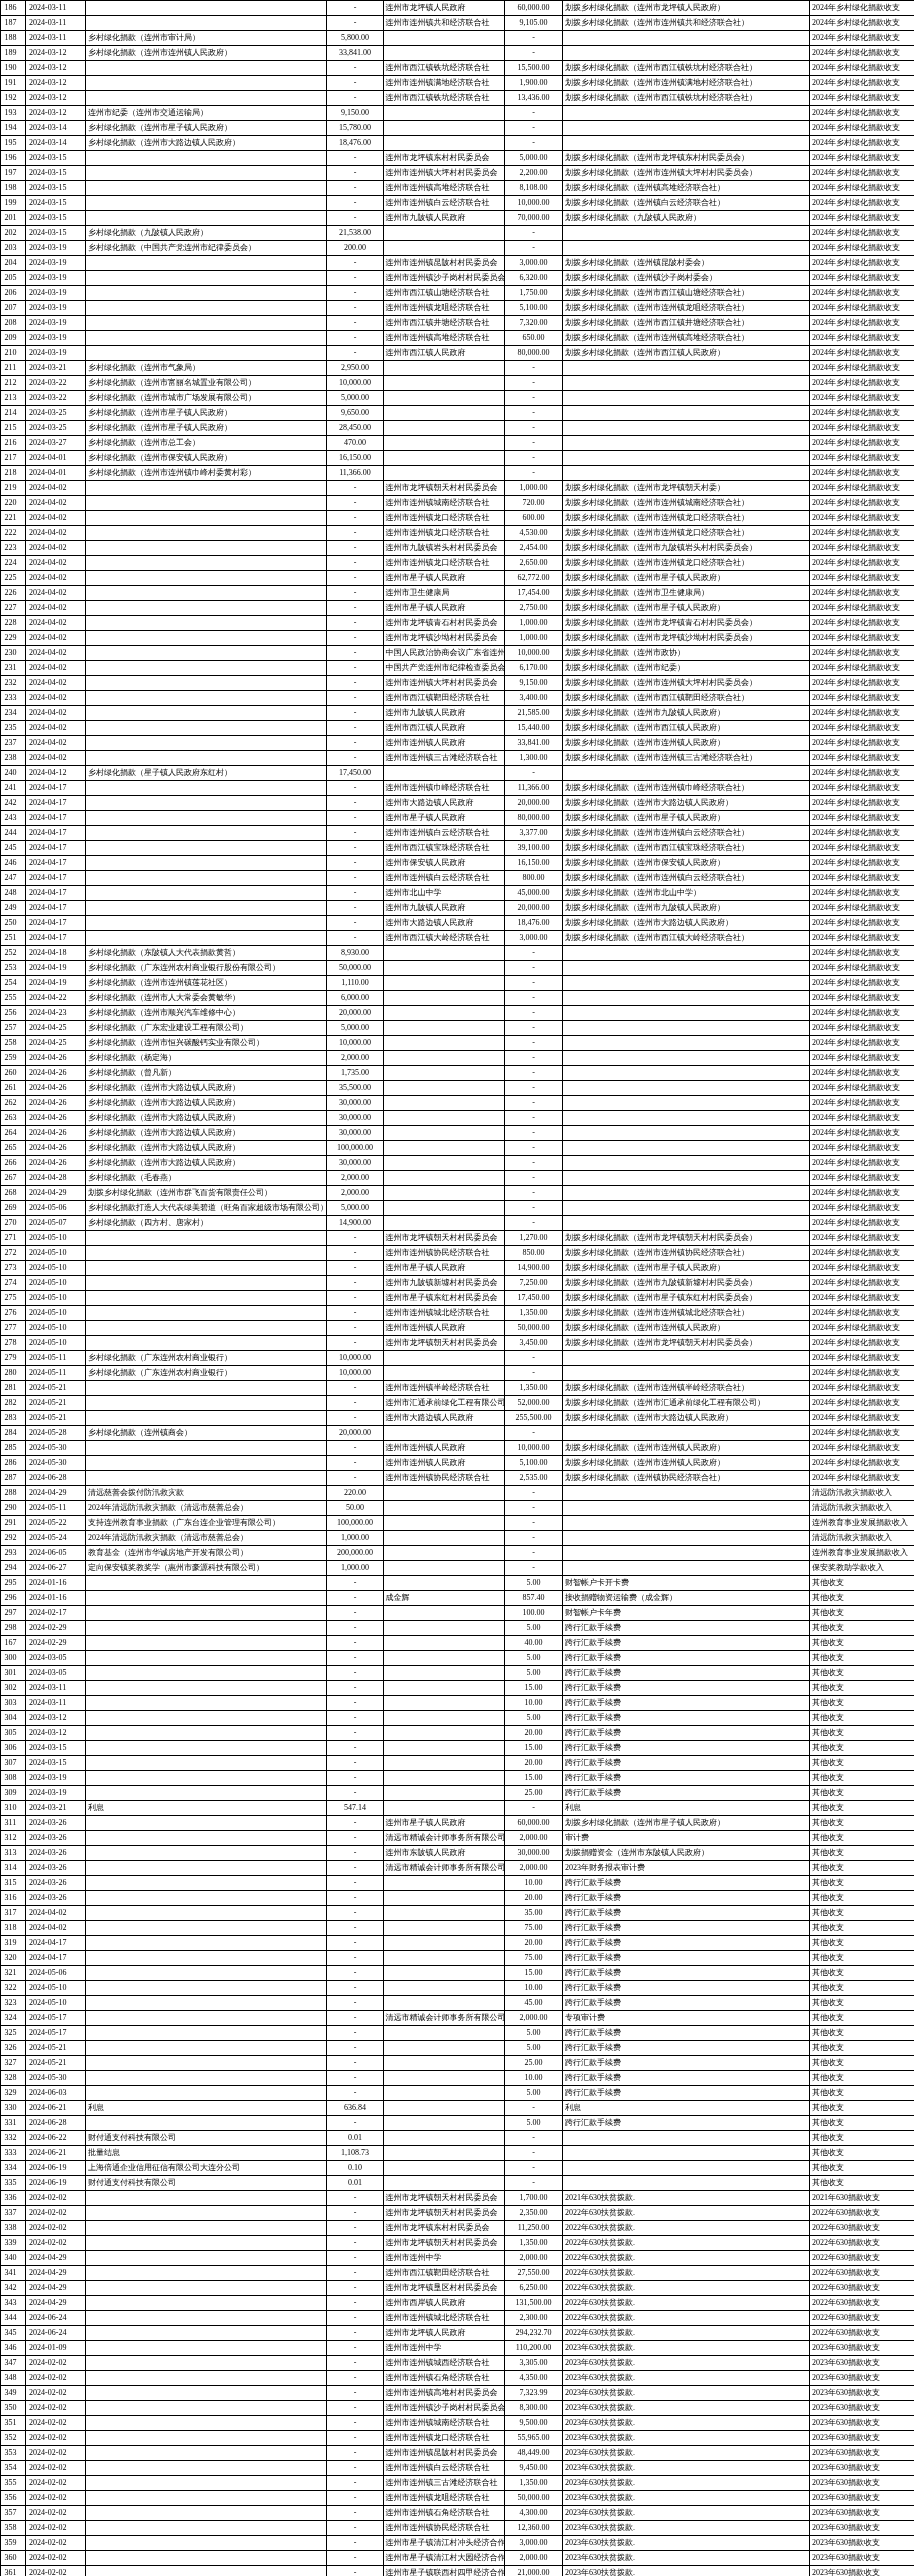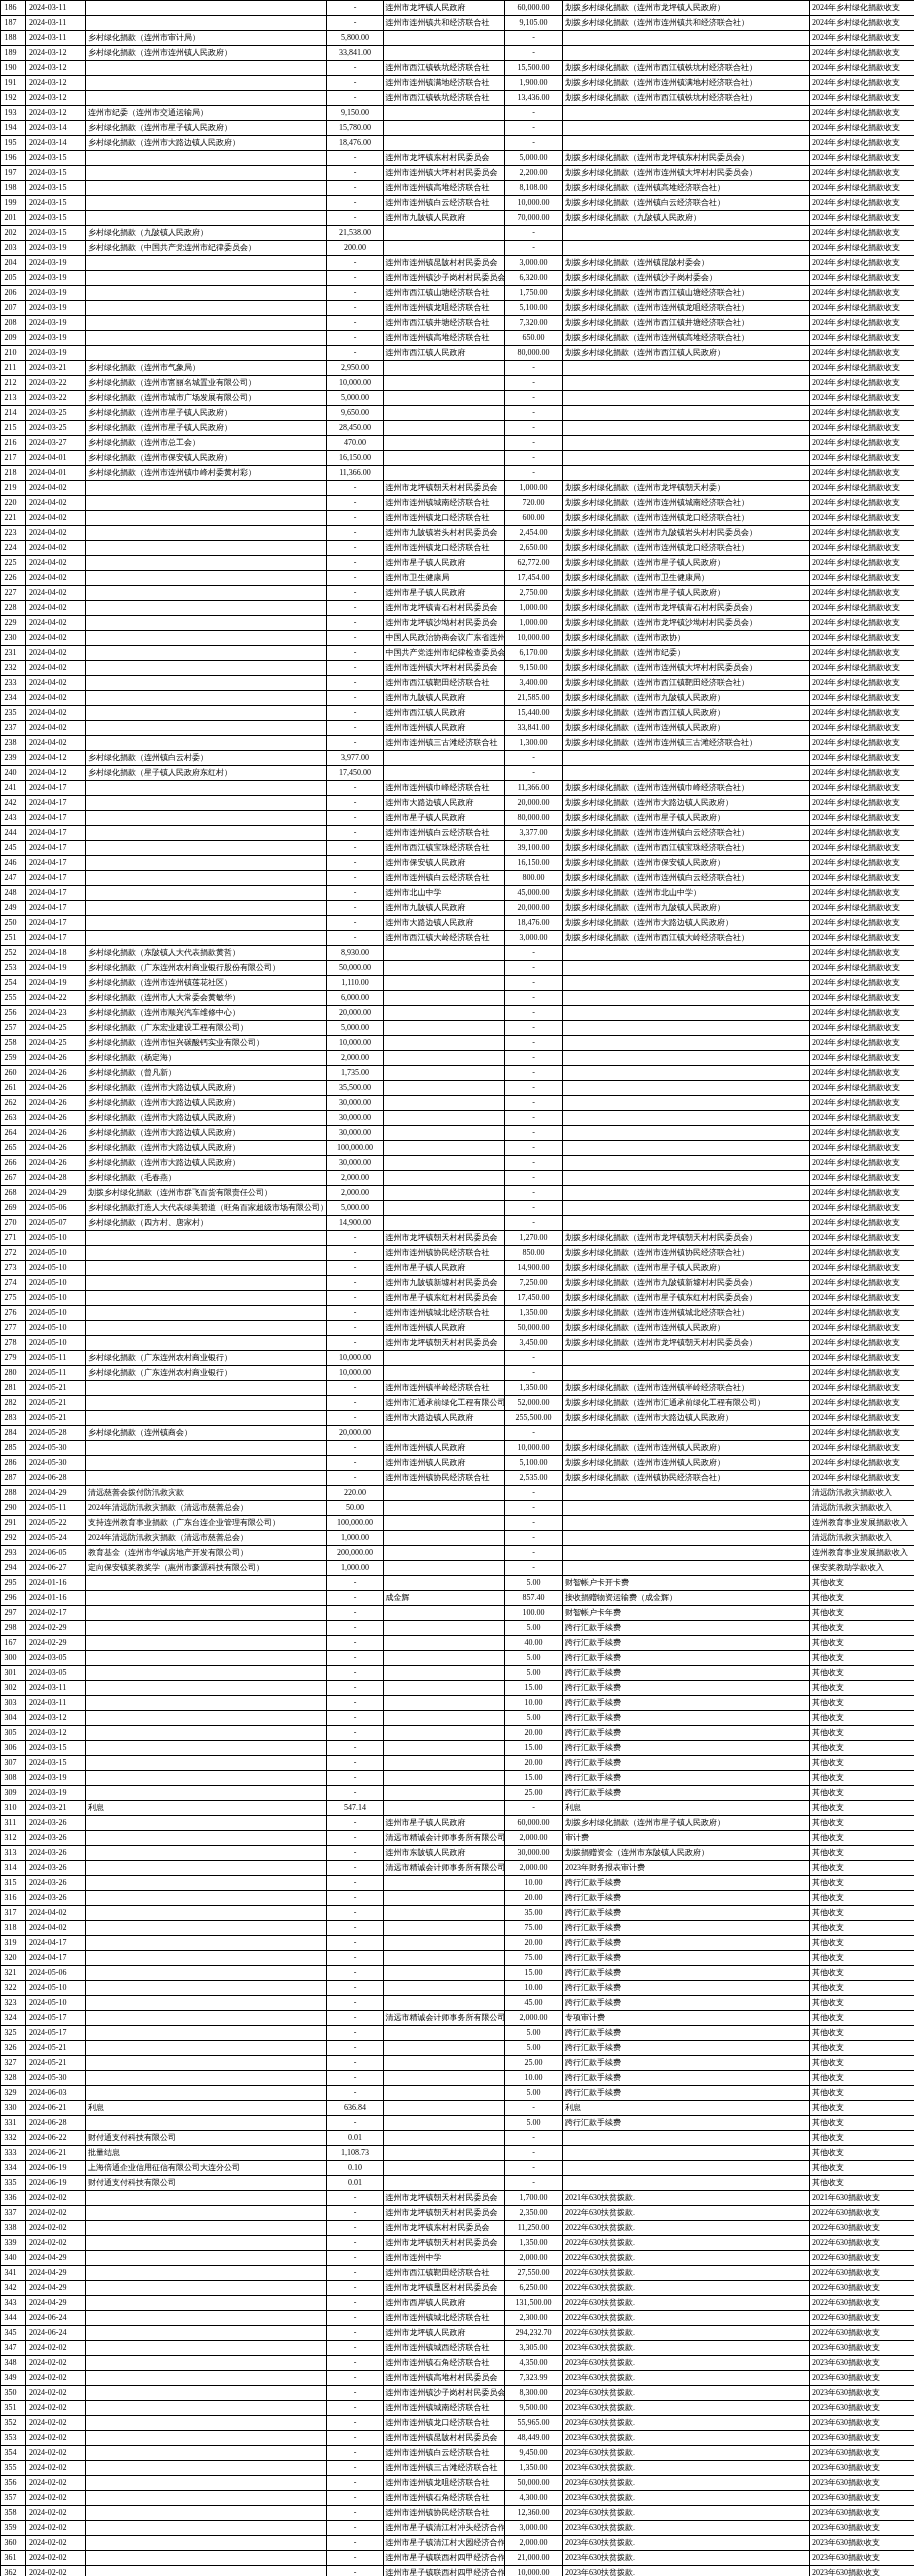--- a/index.html
+++ b/index.html
@@ -391,20 +391,30 @@
         <td>221</td>
         <td>2024-04-02</td>
         <td></td>
         <td>-</td>
         <td>连州市连州镇龙口经济联合社</td>
         <td>600.00</td>
         <td>划拨乡村绿化捐款（连州市连州镇龙口经济联合社）</td>
         <td>2024年乡村绿化捐款收支</td>
       </tr>
       <tr>
+        <td>222</td>
+        <td>2024-04-02</td>
+        <td></td>
+        <td>-</td>
+        <td>连州市连州镇龙口经济联合社</td>
+        <td>4,530.00</td>
+        <td>划拨乡村绿化捐款（连州市连州镇龙口经济联合社）</td>
+        <td>2024年乡村绿化捐款收支</td>
+      </tr>
+      <tr>
         <td>223</td>
         <td>2024-04-02</td>
         <td></td>
         <td>-</td>
         <td>连州市九陂镇岩头村村民委员会</td>
         <td>2,454.00</td>
         <td>划拨乡村绿化捐款（连州市九陂镇岩头村村民委员会）</td>
         <td>2024年乡村绿化捐款收支</td>
       </tr>
       <tr>
@@ -538,30 +548,20 @@
         <td>2024年乡村绿化捐款收支</td>
       </tr>
       <tr>
         <td>238</td>
         <td>2024-04-02</td>
         <td></td>
         <td>-</td>
         <td>连州市连州镇三古滩经济联合社</td>
         <td>1,300.00</td>
         <td>划拨乡村绿化捐款（连州市连州镇三古滩经济联合社）</td>
-        <td>2024年乡村绿化捐款收支</td>
-      </tr>
-      <tr>
-        <td>239</td>
-        <td>2024-04-12</td>
-        <td>乡村绿化捐款（连州镇白云村委）</td>
-        <td>3,977.00</td>
-        <td></td>
-        <td>-</td>
-        <td></td>
         <td>2024年乡村绿化捐款收支</td>
       </tr>
       <tr>
         <td>240</td>
         <td>2024-04-12</td>
         <td>乡村绿化捐款（星子镇人民政府东红村）</td>
         <td>17,450.00</td>
         <td></td>
         <td>-</td>
         <td></td>
@@ -1599,20 +1599,30 @@
       </tr>
       <tr>
         <td>345</td>
         <td>2024-06-24</td>
         <td></td>
         <td>-</td>
         <td>连州市龙坪镇人民政府</td>
         <td>294,232.70</td>
         <td>2022年630扶贫拨款.</td>
         <td>2022年630捐款收支</td>
+      </tr>
+      <tr>
+        <td>346</td>
+        <td>2024-01-09</td>
+        <td></td>
+        <td>-</td>
+        <td>连州市连州中学</td>
+        <td>110,200.00</td>
+        <td>2023年630扶贫拨款.</td>
+        <td>2023年630捐款收支</td>
       </tr>
       <tr>
         <td>347</td>
         <td>2024-02-02</td>
         <td></td>
         <td>-</td>
         <td>连州市连州镇城西经济联合社</td>
         <td>3,305.00</td>
         <td>2023年630扶贫拨款.</td>
         <td>2023年630捐款收支</td>

